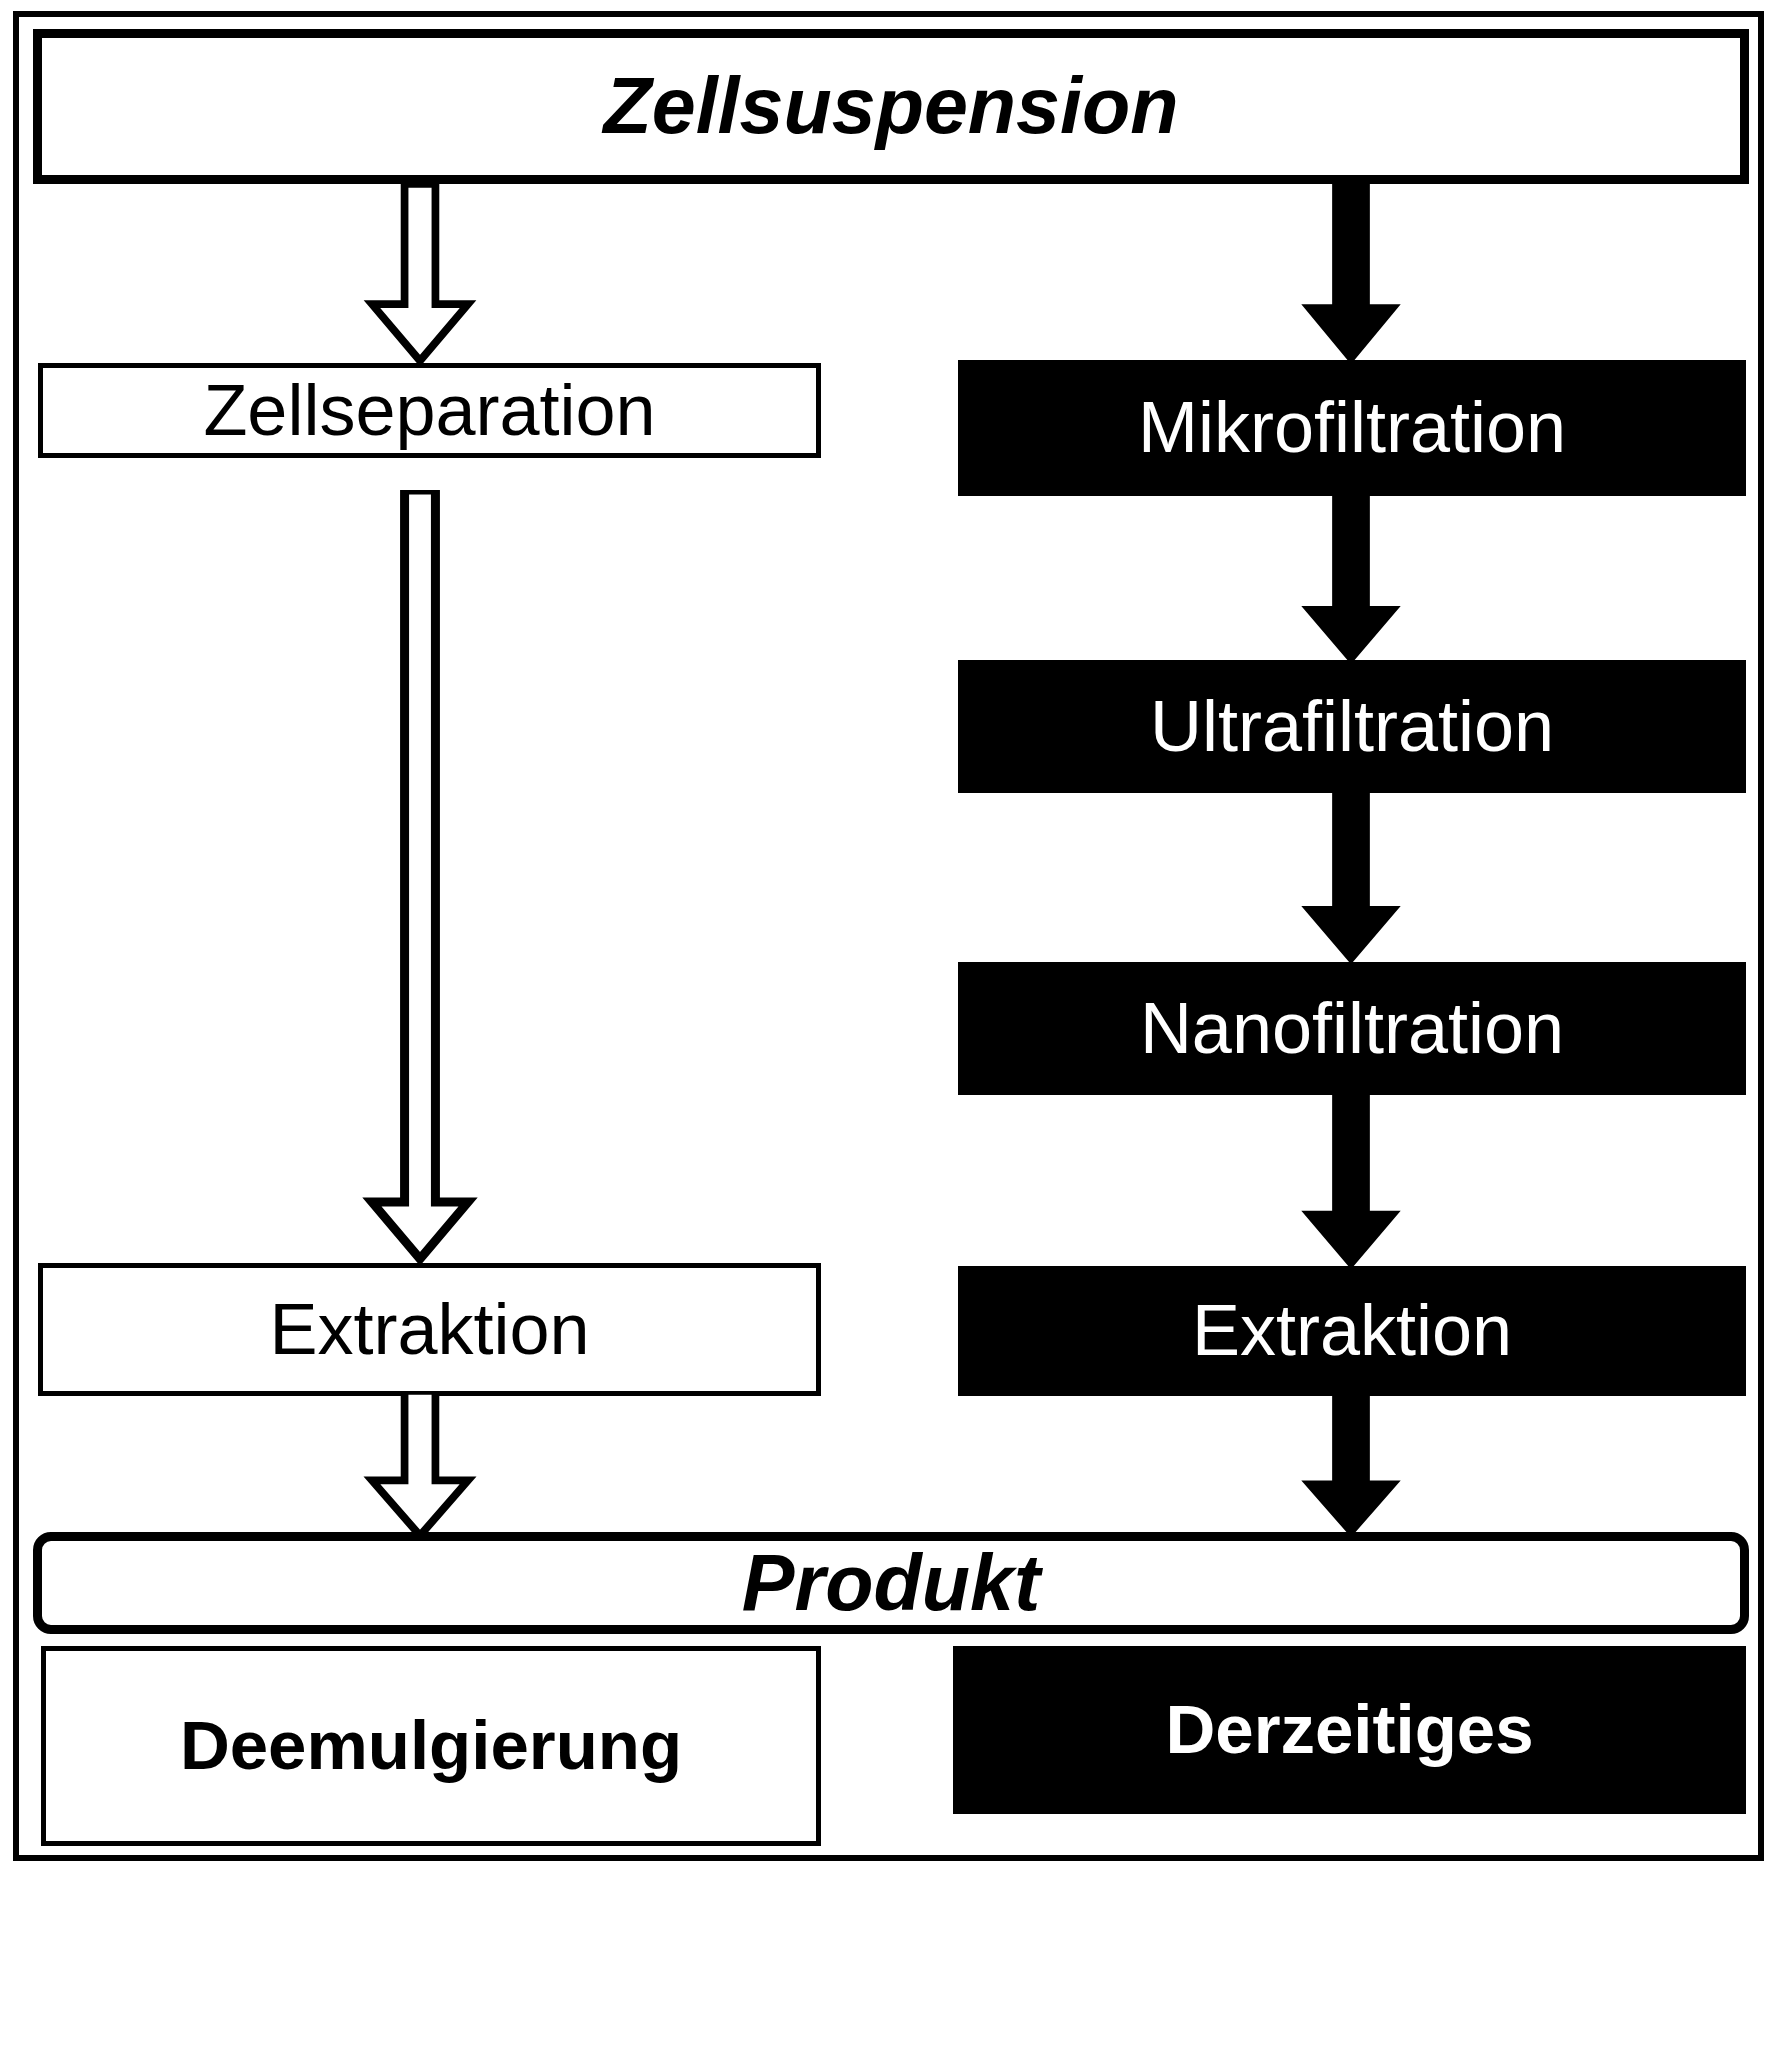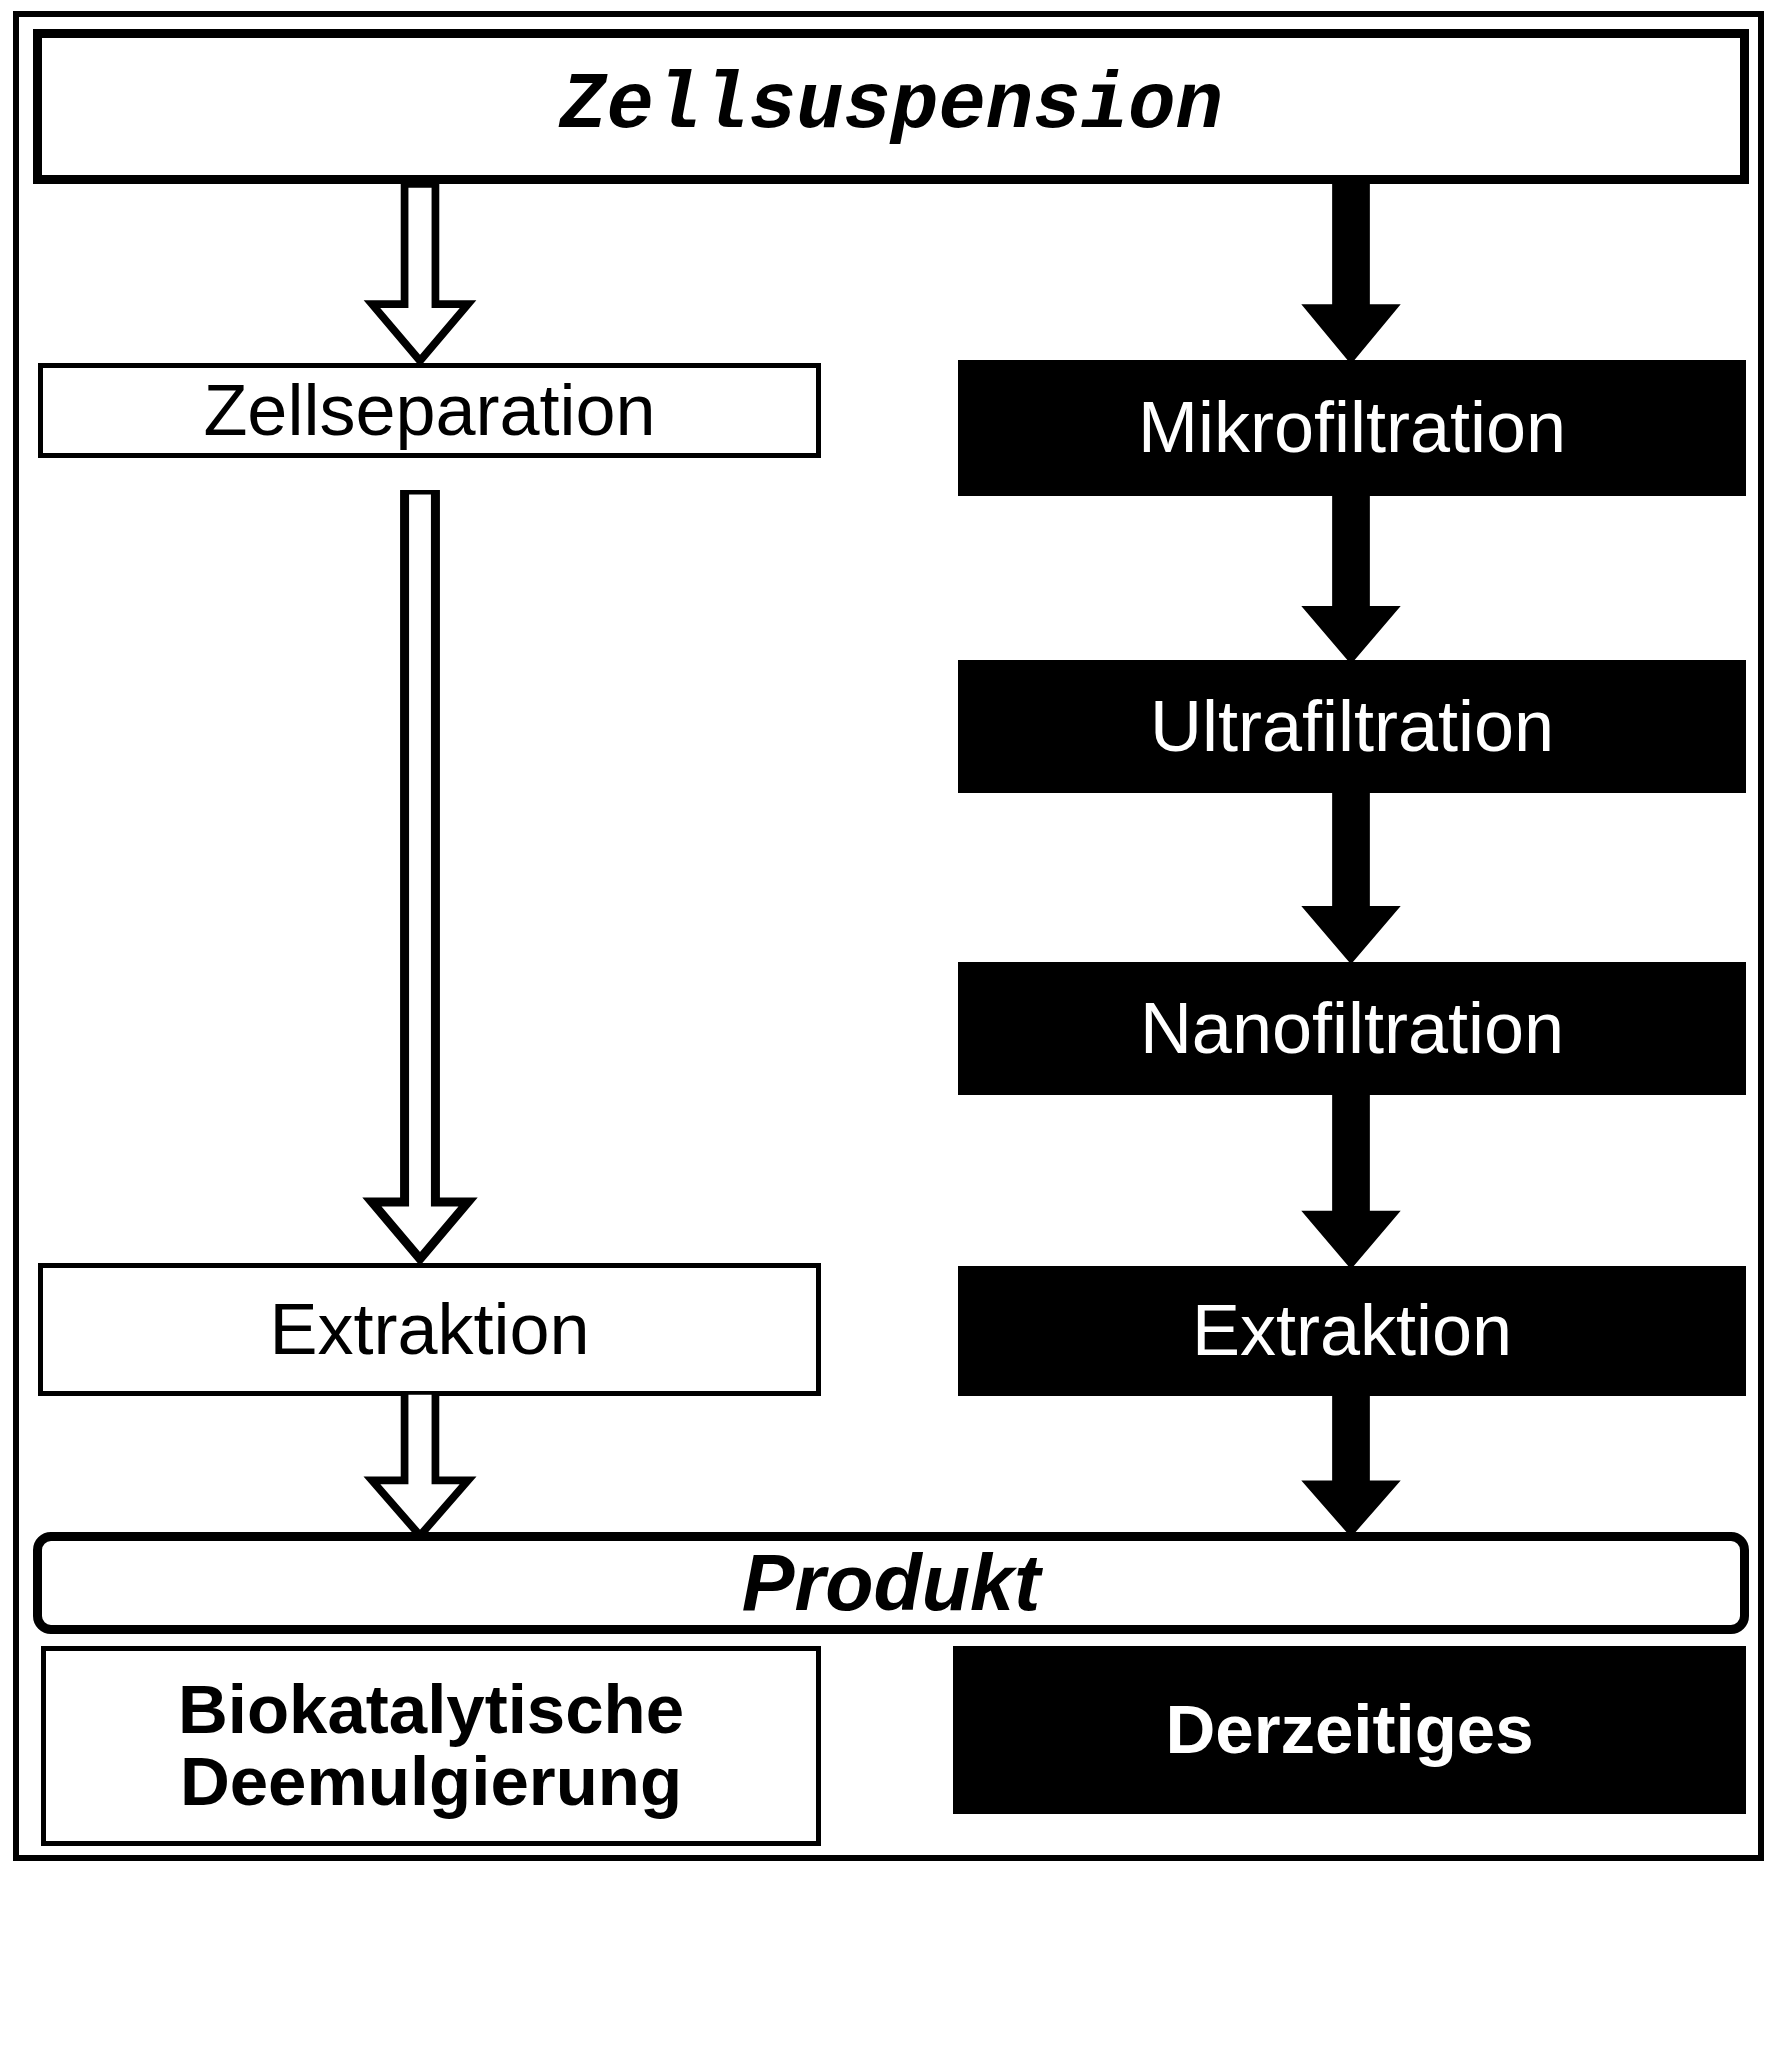--- a/index.html
+++ b/index.html
@@ -70,21 +70,21 @@
     height: 100%;
   }
 </style>
 </head>
 <body>
 
 <div id="canvas">
 
   <div class="outer-frame"></div>
 
-  <div class="node node-white node-header t-big" style="left:33px; top:29px; width:1716px; height:155px;font-family:Liberation Mono, monospace;">
+  <div class="node node-white node-header t-big" style="left:33px; top:29px; width:1716px; height:155px;">
     <span>Zellsuspension</span>
   </div>
 
   <div class="arrow" style="left:360px; top:184px; width:120px; height:182px;">
     <svg viewBox="0 0 140 212" preserveAspectRatio="none">
       <polygon points="52,0 88,0 88,140 126,140 70,206 14,140 52,140" fill="#ffffff" stroke="#000000" stroke-width="9"></polygon>
     </svg>
   </div>
 
   <div class="arrow" style="left:1291px; top:184px; width:120px; height:182px;">
@@ -151,21 +151,20 @@
     <svg viewBox="0 0 140 172" preserveAspectRatio="none">
       <polygon points="48,0 92,0 92,104 128,104 70,170 12,104 48,104" fill="#000000"></polygon>
     </svg>
   </div>
 
   <div class="node node-white node-header t-big" style="left:33px; top:1532px; width:1716px; height:102px;border-radius:18px;">
     <span>Produkt</span>
   </div>
 
   <div class="node node-white t-legend" style="left:41px; top:1646px; width:780px; height:200px; flex-direction:column;">
-    <span>Biokatalytische</span>
     <span>Deemulgierung</span>
   </div>
 
   <div class="node node-black t-legend" style="left:953px; top:1646px; width:793px; height:168px; flex-direction:column;">
     <span>Derzeitiges</span>
   </div>
 
 </div>
 
 

